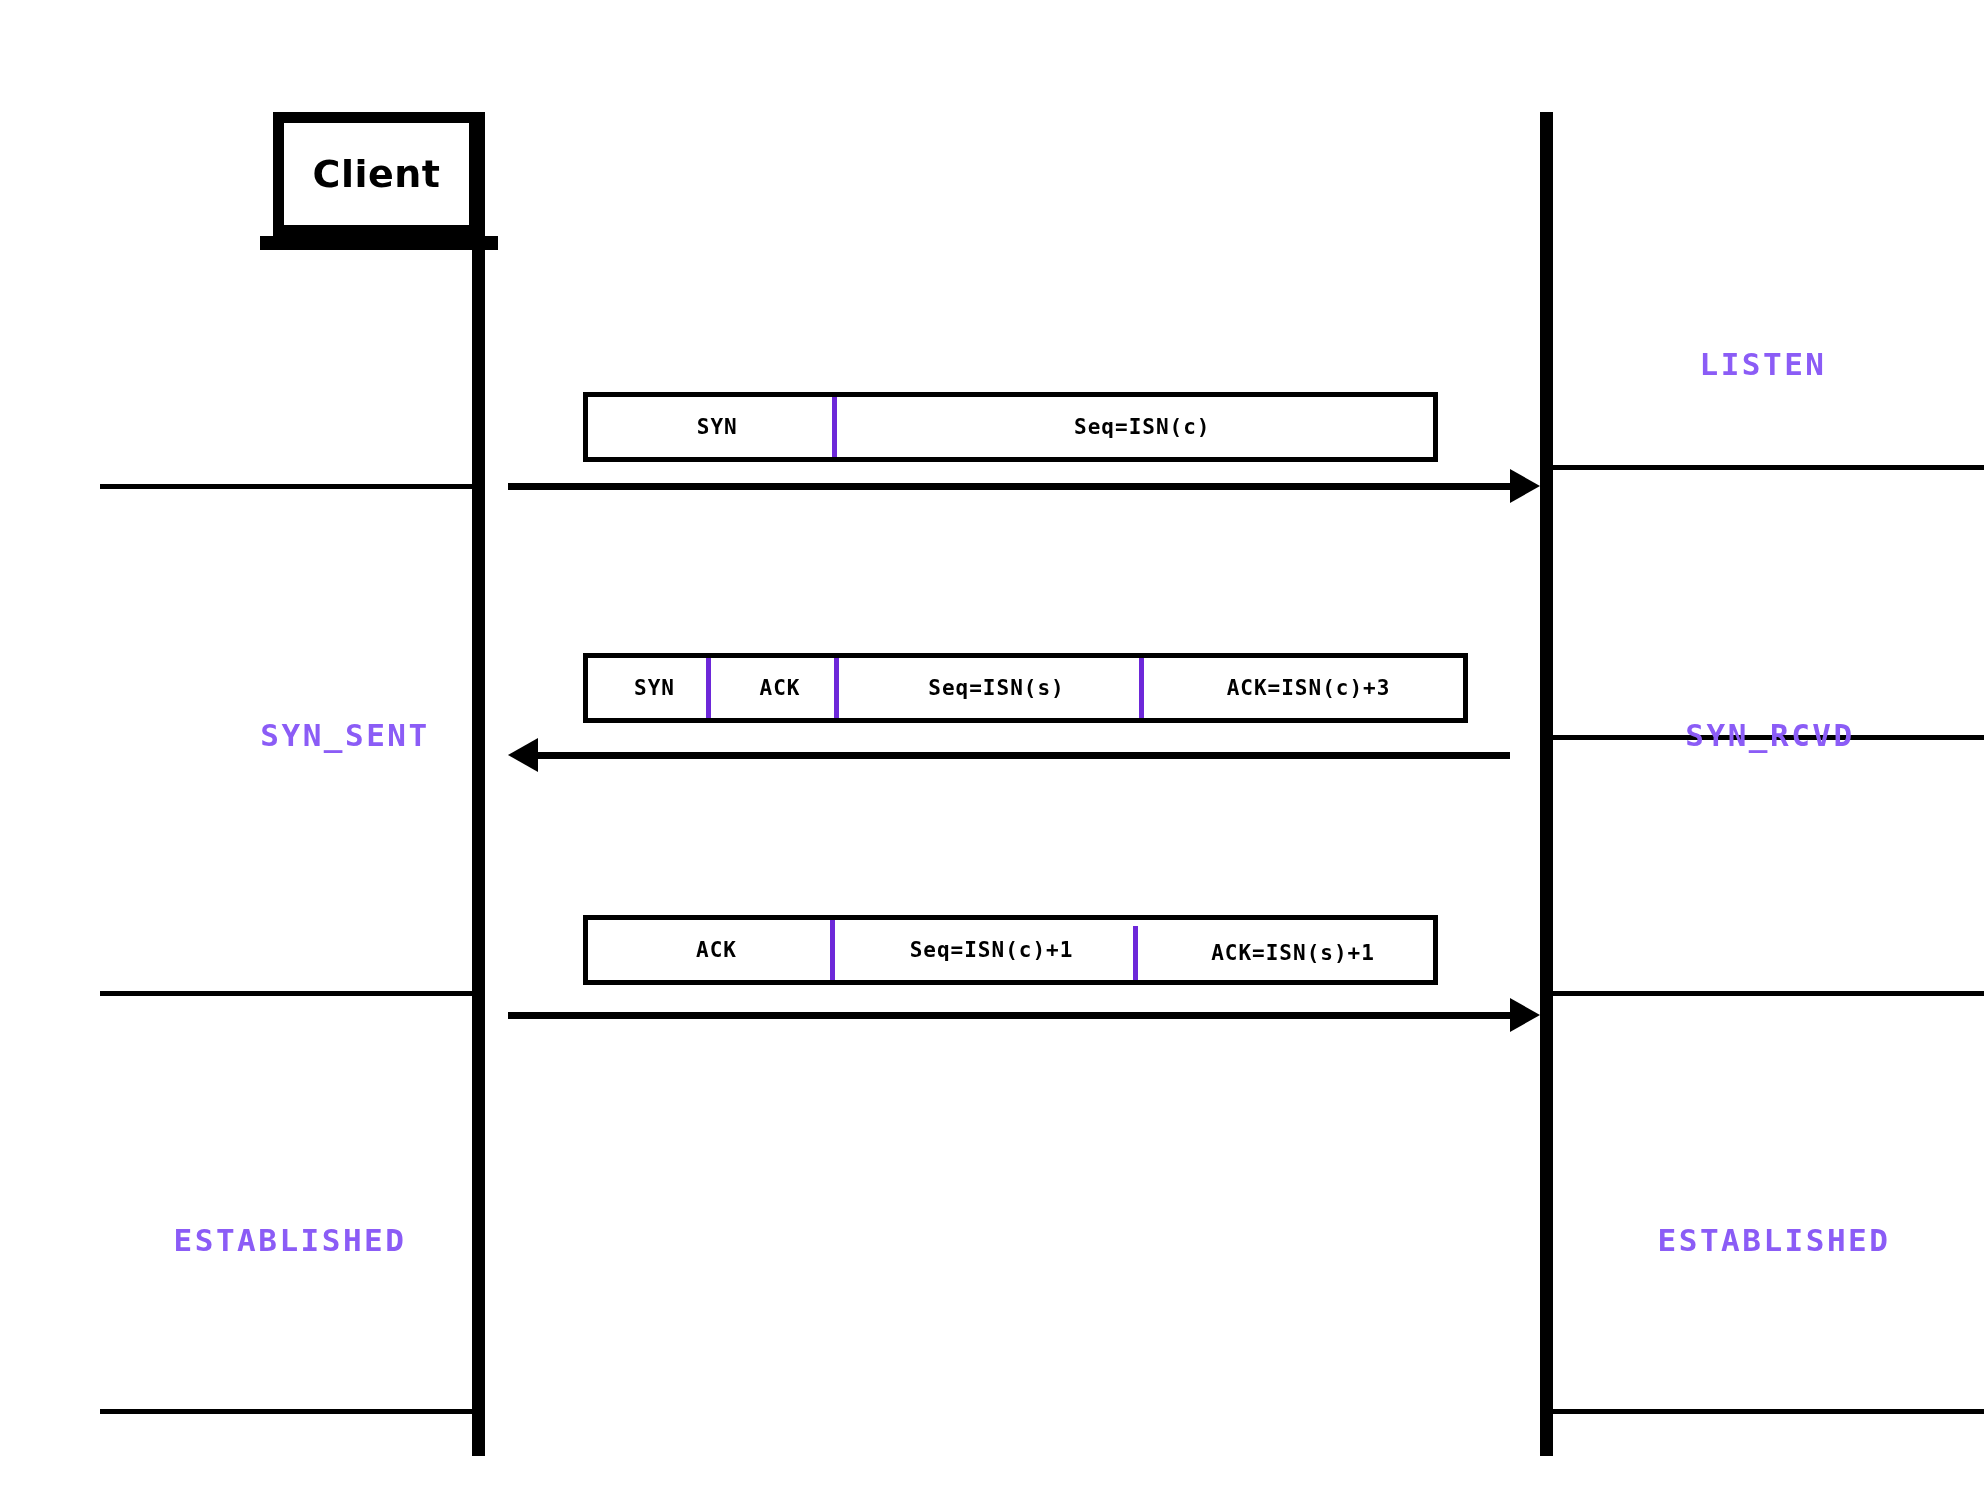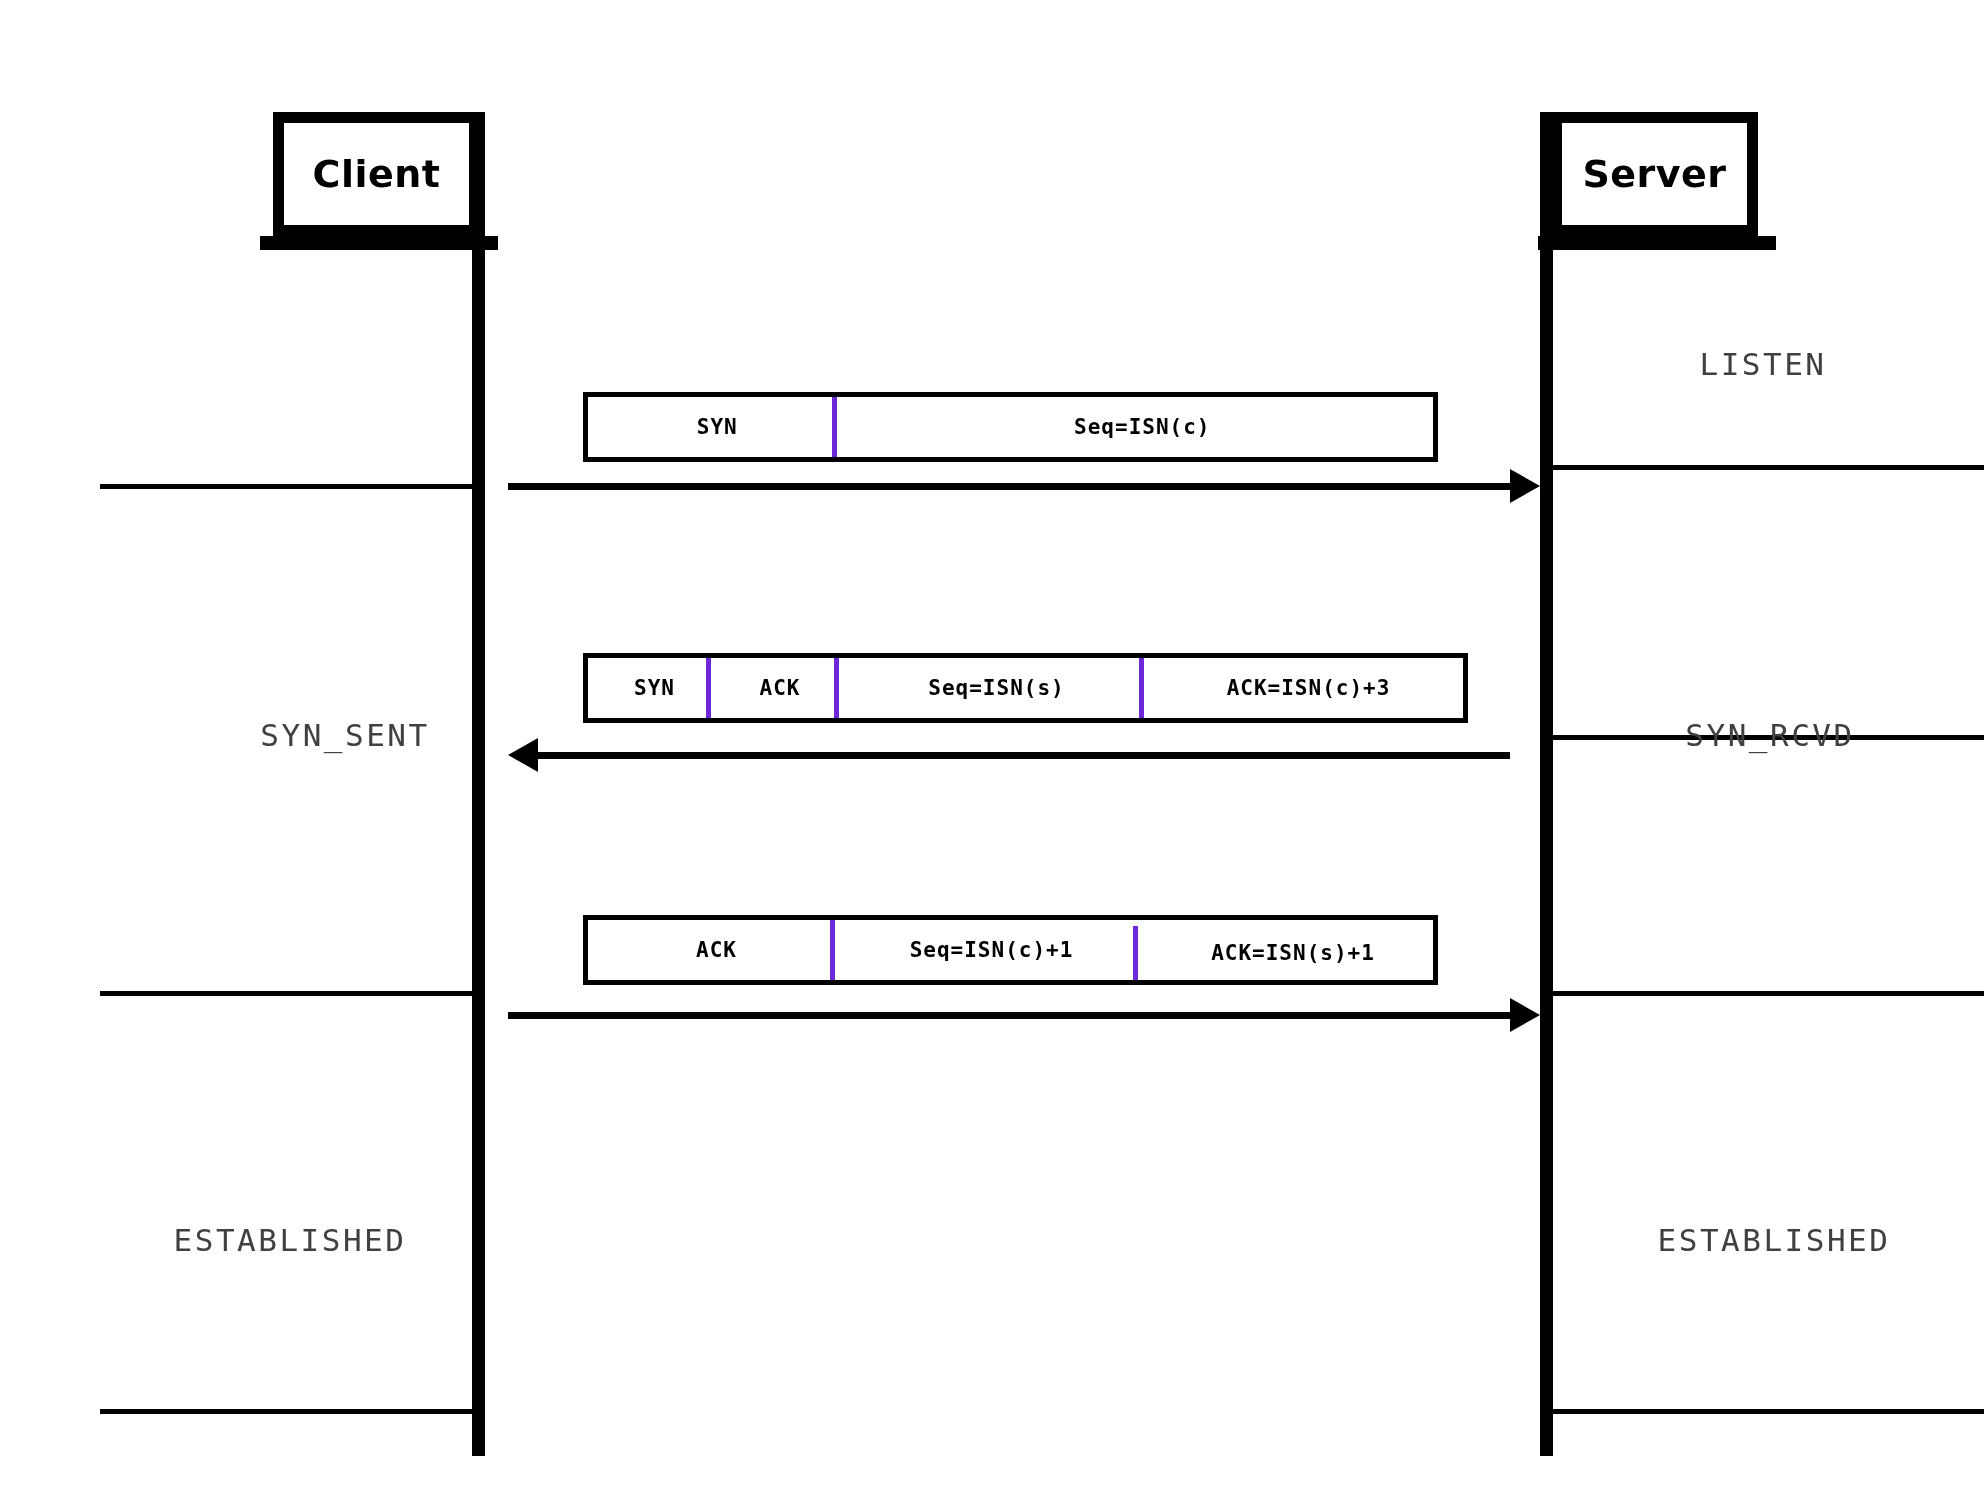--- a/index.html
+++ b/index.html
@@ -104,24 +104,24 @@
     padding-left: 15px;
   }
   .packet-cell + .packet-cell {
     border-left: 5px solid #6d28d9;
   }
 
   
   .state-label {
     position: absolute;
     font-family: "DejaVu Sans Mono", monospace;
-    font-weight: 400;
+    font-weight: 700;
     font-size: 31px;
     letter-spacing: 2.5px;
-    color: #404040;
+    color: #8b5cf6;
     white-space: nowrap;
     text-align: center;
     transform: translate(-50%, -50%);
   }
 </style>
 </head>
 <body>
 
 <div id="canvas">
 
@@ -129,26 +129,20 @@
 
   <div class="lifeline" style="left:1540px; top:112px; height:1344px;"></div>
 
   <div class="node" style="left:273px; top:112px; width:225px; height:114px;">
     <div class="node-screen" style="width:207px; height:124px;">
       <span class="node-label">Client</span>
     </div>
     <div class="node-base" style="left:-13px; top:124px; width:238px;"></div>
   </div>
 
-  <div class="node" style="left:1551px; top:112px; width:225px; height:138px;">
-    <div class="node-screen" style="width:207px; height:124px;">
-      <span class="node-label">Server</span>
-    </div>
-    <div class="node-base" style="left:-13px; top:124px; width:238px;"></div>
-  </div>
 
   <div class="rule" style="left:100px; top:484px; width:378px;"></div>
   <div class="rule" style="left:1546px; top:465px; width:438px;"></div>
 
   <div class="rule" style="left:1546px; top:735px; width:438px;"></div>
 
   <div class="rule" style="left:100px; top:991px; width:378px;"></div>
   <div class="rule" style="left:1546px; top:991px; width:438px;"></div>
 
   <div class="rule" style="left:100px; top:1409px; width:378px;"></div>

